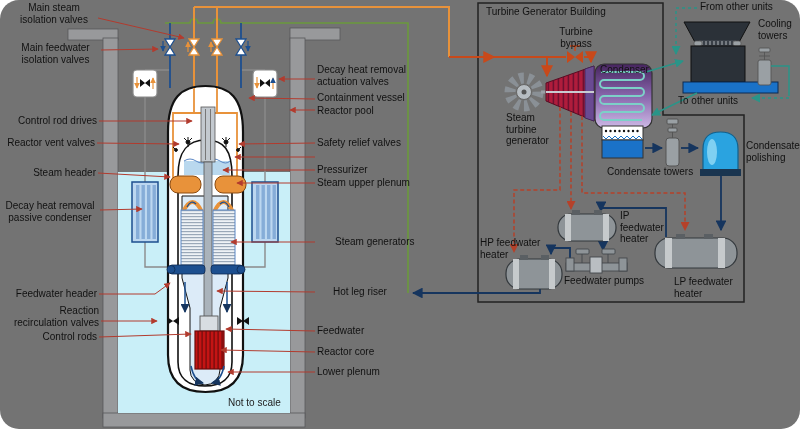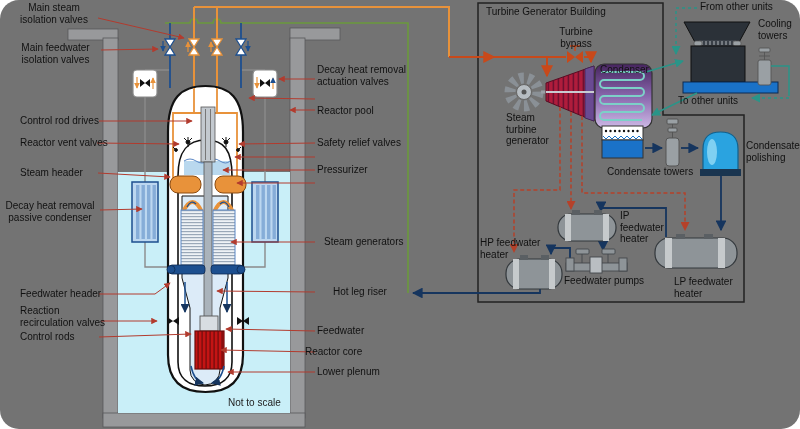--- a/index.html
+++ b/index.html
@@ -1,21 +1,21 @@
 <!DOCTYPE html>
 <html><head>
 <meta charset="utf-8">
 <style>
   html,body{margin:0;padding:0;background:#fff;}
   #canvas{position:relative;width:800px;height:429px;background:#737373;
           font-family:"Liberation Sans",sans-serif;overflow:hidden;border-radius:19px;}
   #diagram{position:absolute;left:0;top:0;}
   .lb{position:absolute;font-size:10px;line-height:11.5px;color:#111;
       white-space:pre-line;}
-  .r{text-align:left;padding-left:20px;}
+  .r{text-align:right;}
   .c{text-align:center;}
   .title{font-size:10px;}
   .note{font-size:10px;color:#222;}
 </style>
 </head>
 <body>
 
 <div id="canvas">
 
 <svg id="diagram" width="800" height="429" viewBox="0 0 800 429">
@@ -393,27 +393,29 @@
 <div class="lb r" style="left:0px;top:167px;width:96px">Steam header</div>
 <div class="lb c" style="left:0px;top:200px;width:100px">Decay heat removal
 passive condenser</div>
 <div class="lb r" style="left:0px;top:288px;width:97px">Feedwater header</div>
 <div class="lb r" style="left:0px;top:305px;width:99px">Reaction
 recirculation valves</div>
 <div class="lb r" style="left:0px;top:331px;width:97px">Control rods</div>
 
 <div class="lb" style="left:317px;top:64px;width:110px">Decay heat removal
 actuation valves</div>
+<div class="lb" style="left:317px;top:92px;width:120px">Containment vessel</div>
 <div class="lb" style="left:317px;top:105px;width:90px">Reactor pool</div>
 <div class="lb" style="left:317px;top:137px;width:110px">Safety relief valves</div>
 <div class="lb" style="left:317px;top:164px;width:90px">Pressurizer</div>
-<div class="lb" style="left:324px;top:236px;width:110px">Steam generators</div>
+<div class="lb" style="left:317px;top:177px;width:120px">Steam upper plenum</div>
+<div class="lb" style="left:335px;top:236px;width:110px">Steam generators</div>
 <div class="lb" style="left:333px;top:286px;width:90px">Hot leg riser</div>
 <div class="lb" style="left:317px;top:325px;width:90px">Feedwater</div>
-<div class="lb" style="left:305px;top:346px;width:90px">Reactor core</div>
+<div class="lb" style="left:317px;top:346px;width:90px">Reactor core</div>
 <div class="lb" style="left:317px;top:366px;width:90px">Lower plenum</div>
 <div class="lb note" style="left:228px;top:397px;width:60px">Not to scale</div>
 
 <div class="lb title" style="left:486px;top:6px;width:180px">Turbine Generator Building</div>
 <div class="lb c" style="left:548px;top:26px;width:56px">Turbine
 bypass</div>
 <div class="lb" style="left:600px;top:64px;width:60px">Condenser</div>
 <div class="lb" style="left:506px;top:112px;width:60px">Steam
 turbine
 generator</div>

